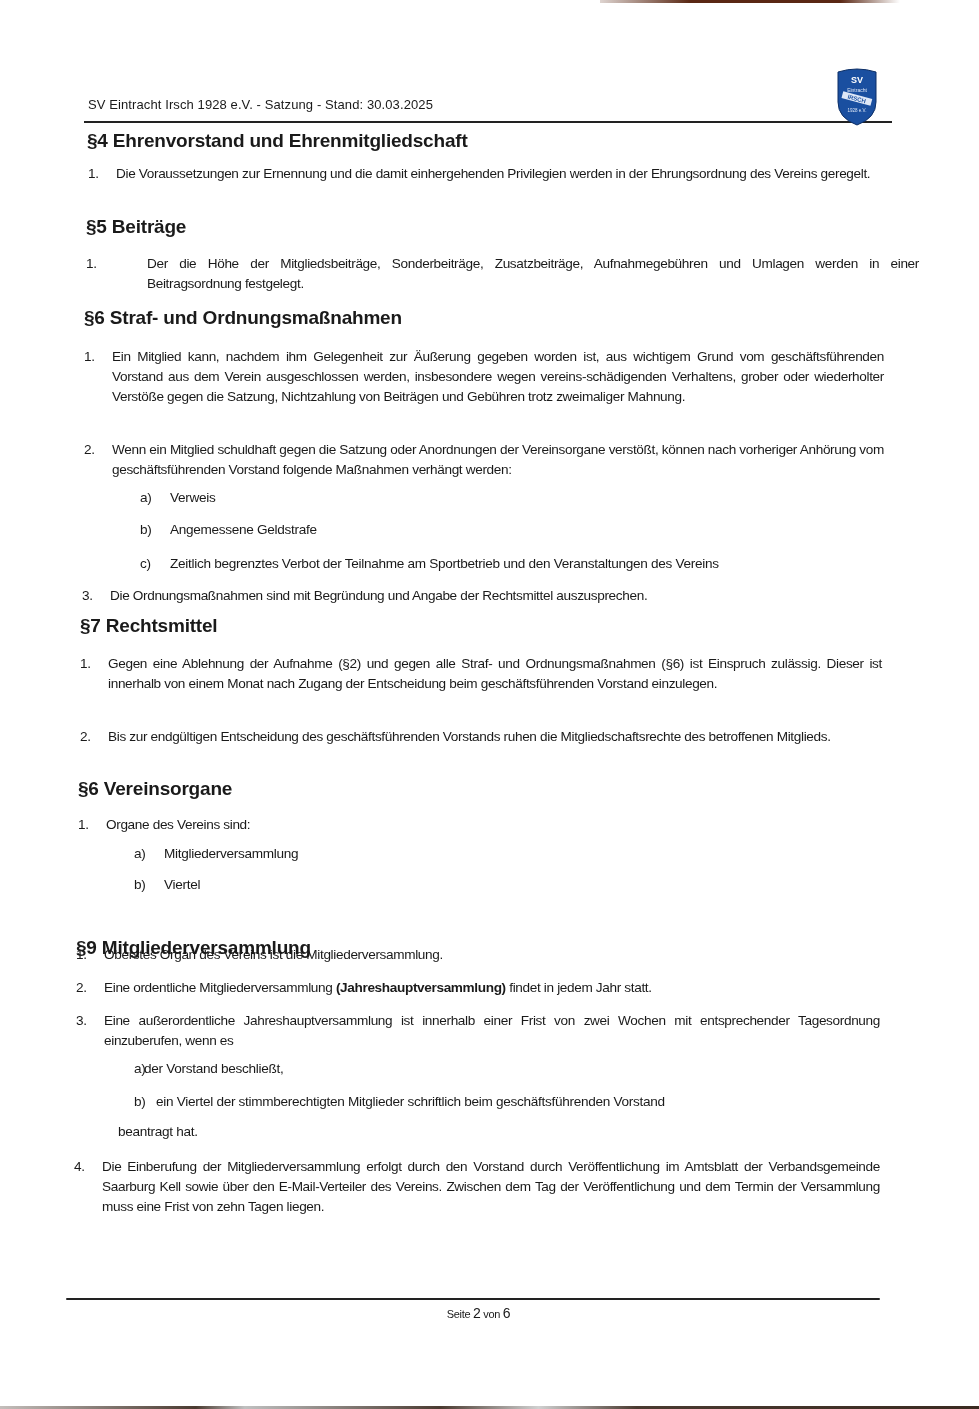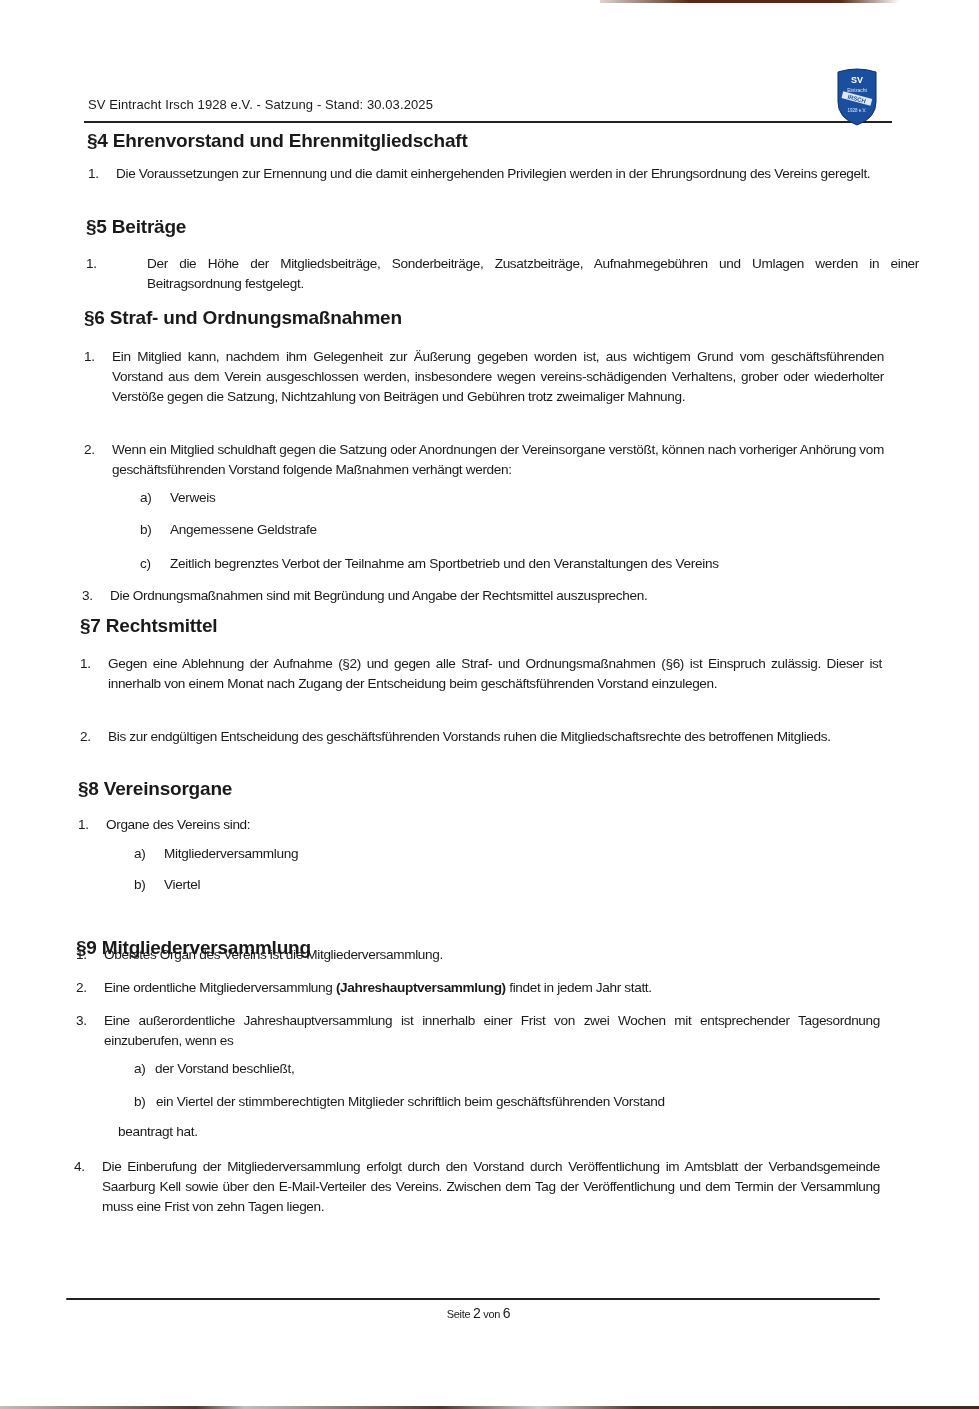--- a/index.html
+++ b/index.html
@@ -83,21 +83,21 @@
 <h2 style="left:80px; top:615px;">§7 Rechtsmittel</h2>
 <div class="item" style="left:80px; top:654px; width:802px;">
   <span class="num">1.</span>
   <span class="txt just" style="width:774px;">Gegen eine Ablehnung der Aufnahme (§2) und gegen alle Straf- und Ordnungsmaßnahmen (§6) ist Einspruch zulässig. Dieser ist innerhalb von einem Monat nach Zugang der Entscheidung beim geschäftsführenden Vorstand einzulegen.</span>
 </div>
 <div class="item" style="left:80px; top:727px; width:802px;">
   <span class="num">2.</span>
   <span class="txt just" style="width:774px;">Bis zur endgültigen Entscheidung des geschäftsführenden Vorstands ruhen die Mitgliedschaftsrechte des betroffenen Mitglieds.</span>
 </div>
 
-<h2 style="left:78px; top:778px;">§8 Vereinsorgane</h2>
+<h2 style="left:78px; top:778px;">§6 Vereinsorgane</h2>
 <div class="item" style="left:78px; top:815px; width:800px;">
   <span class="num">1.</span>
   <span class="txt" style="width:772px;">Organe des Vereins sind:</span>
 </div>
 <div class="sub" style="left:134px; top:846px;">
   <span class="lbl">a)</span>
   <span class="t">Mitgliederversammlung</span>
 </div>
 <div class="sub" style="left:134px; top:877px;">
   <span class="lbl">b)</span>
@@ -112,21 +112,21 @@
 <div class="item" style="left:76px; top:978px; width:804px;">
   <span class="num">2.</span>
   <span class="txt" style="width:776px;"><span>Eine ordentliche Mitgliederversammlung </span><b class="bold">(Jahreshauptversammlung)</b><span> findet in jedem Jahr statt.</span></span>
 </div>
 <div class="item" style="left:76px; top:1011px; width:804px;">
   <span class="num">3.</span>
   <span class="txt just" style="width:776px;">Eine außerordentliche Jahreshauptversammlung ist innerhalb einer Frist von zwei Wochen mit entsprechender Tagesordnung einzuberufen, wenn es</span>
 </div>
 <div class="sub" style="left:134px; top:1061px;">
   <span class="lbl">a)</span>
-  <span class="t" style="left:21px;">der Vorstand beschließt,</span>
+  <span class="t" style="left:10px;">der Vorstand beschließt,</span>
 </div>
 <div class="sub" style="left:134px; top:1094px;">
   <span class="lbl">b)</span>
   <span class="t" style="left:22px;">ein Viertel der stimmberechtigten Mitglieder schriftlich beim geschäftsführenden Vorstand</span>
 </div>
 <div class="sub" style="left:106px; top:1124px;">
   <span class="t" style="left:12px;">beantragt hat.</span>
 </div>
 <div class="item" style="left:74px; top:1157px; width:806px;">
   <span class="num">4.</span>

